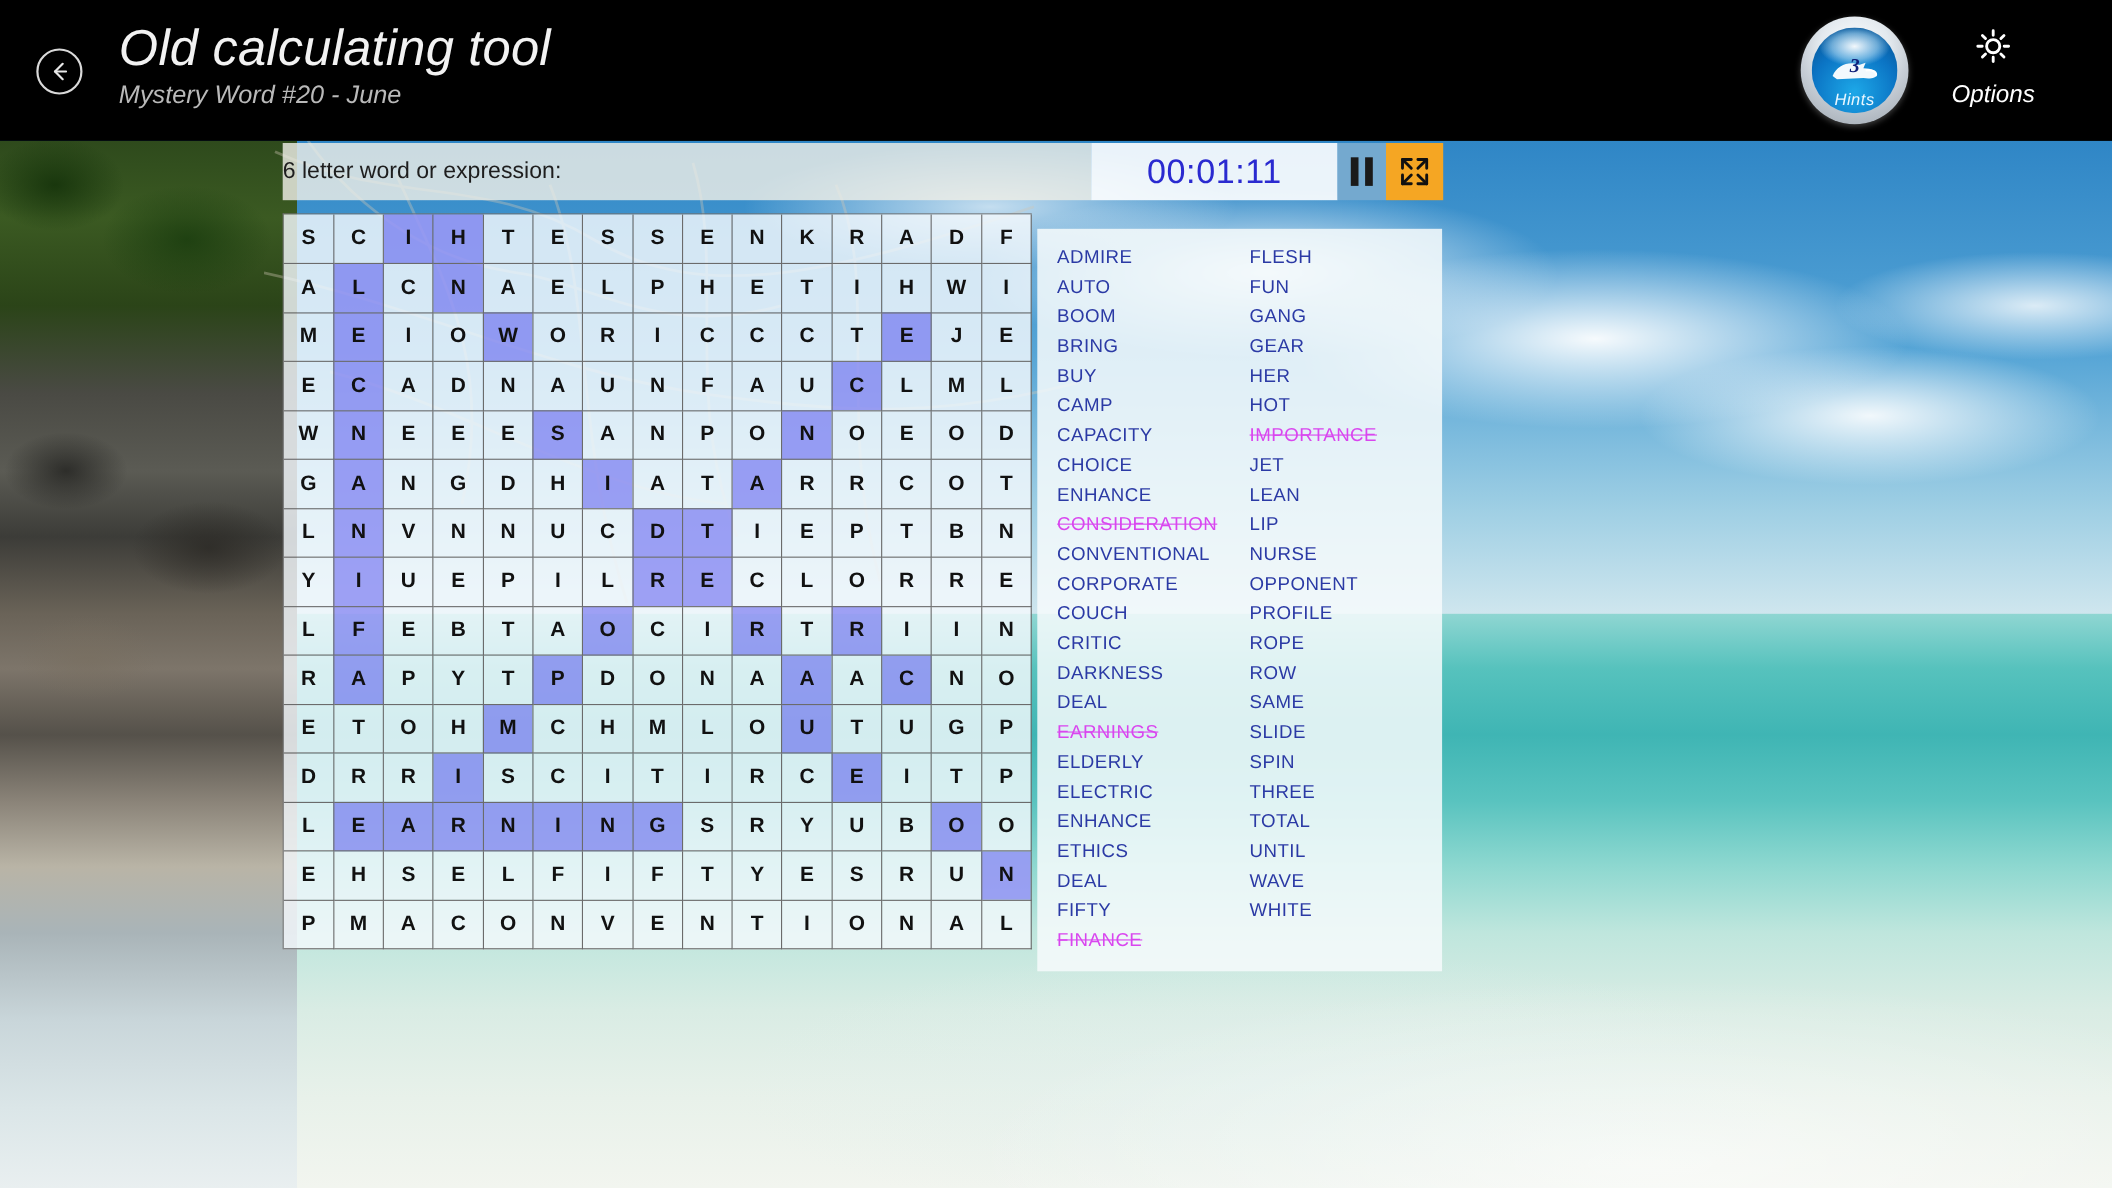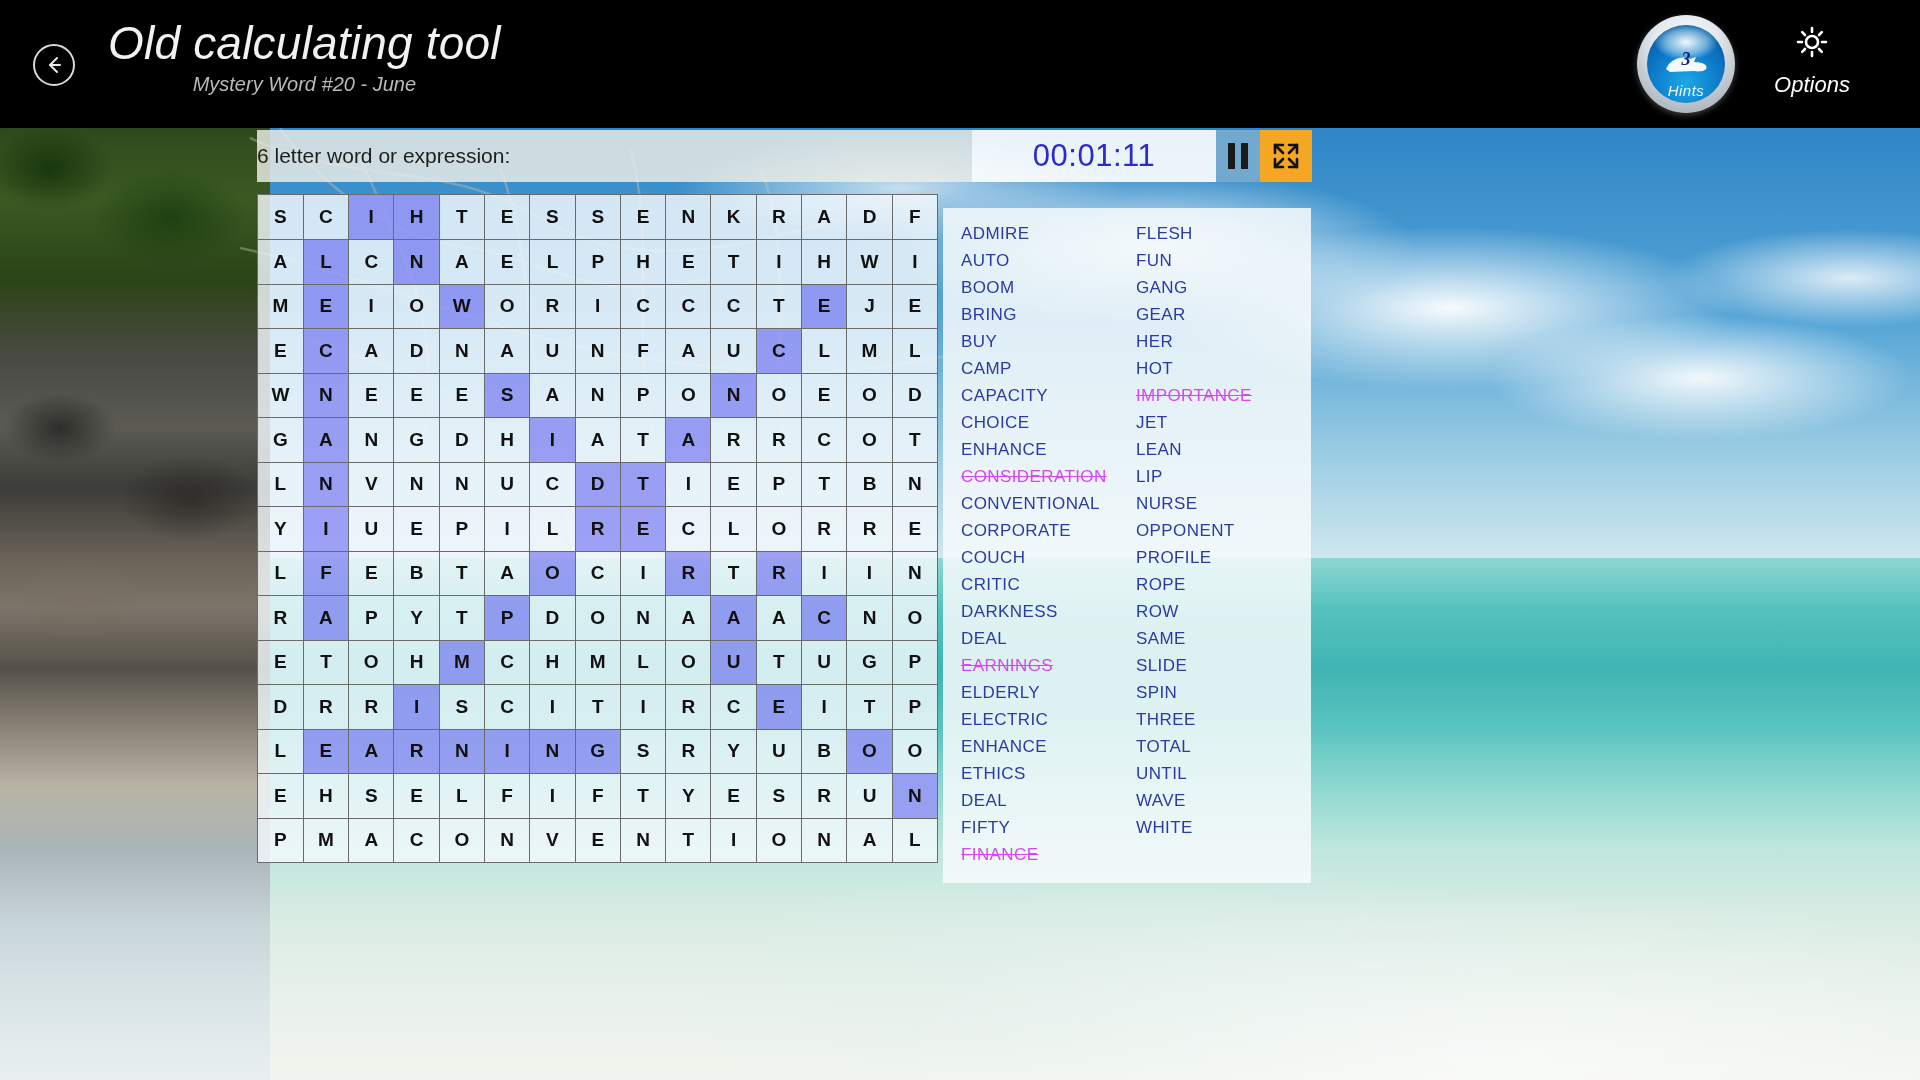--- a/index.html
+++ b/index.html
@@ -75,21 +75,21 @@
     position: absolute; left: 33px; top: 44px; width: 42px; height: 42px;
     border: 2px solid #d9d9d9; border-radius: 50%;
     display: flex; align-items: center; justify-content: center; cursor: pointer;
   }
   .title-block { position: absolute; left: 108px; top: 18px; }
   .page-title {
     font-size: 46px; font-weight: 300; color: #f2f2f2; line-height: 1.1;
     letter-spacing: .2px;
   }
   .page-subtitle {
-    font-size: 20px; font-weight: 300; color: #b9b9b9; margin-top: 4px; text-align: center;
+    font-size: 23px; font-weight: 300; color: #b9b9b9; margin-top: 4px;
   }
   .hints-btn {
     position: absolute; left: 1637px; top: 15px; width: 98px; height: 98px;
     border-radius: 50%; cursor: pointer;
     background: radial-gradient(circle at 50% 30%, #ffffff 0%, #e3e9ee 38%, #c7ced6 58%, #9aa3ac 100%);
     box-shadow: 0 2px 6px rgba(255,255,255,.25);
     display: flex; align-items: center; justify-content: center;
   }
   .hints-inner {
     width: 78px; height: 78px; border-radius: 50%;
@@ -119,21 +119,21 @@
   .toolbar {
     position: absolute; left: 257px; top: 130px; width: 1055px; height: 52px;
     display: flex; align-items: stretch;
   }
   .prompt-box {
     flex: 1; background: rgba(238,238,230,.82);
     display: flex; align-items: center; 
   }
   .prompt-text { font-size: 21px; color: #1e1e1e; font-weight: 400; }
   .timer-box {
-    width: 244px; background: rgba(255,255,255,.9);
+    width: 224px; background: rgba(255,255,255,.9);
     display: flex; align-items: center; justify-content: center;
   }
   .timer-text {
     font-size: 31px; color: #2a2ad0; font-weight: 400; letter-spacing: .5px;
   }
   .pause-btn {
     width: 44px; background: #74a9cf; display: flex; align-items: center; justify-content: center; cursor: pointer;
   }
   .pause-btn .bar { width: 7px; height: 26px; background: #1a1a1a; display: inline-block; }
   .pause-btn .bar + .bar { margin-left: 6px; }

